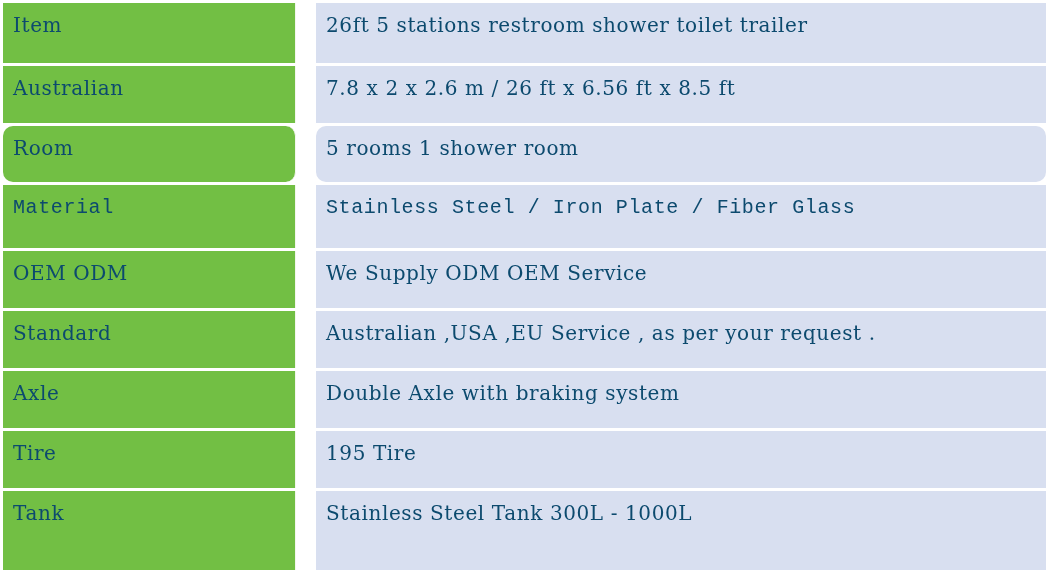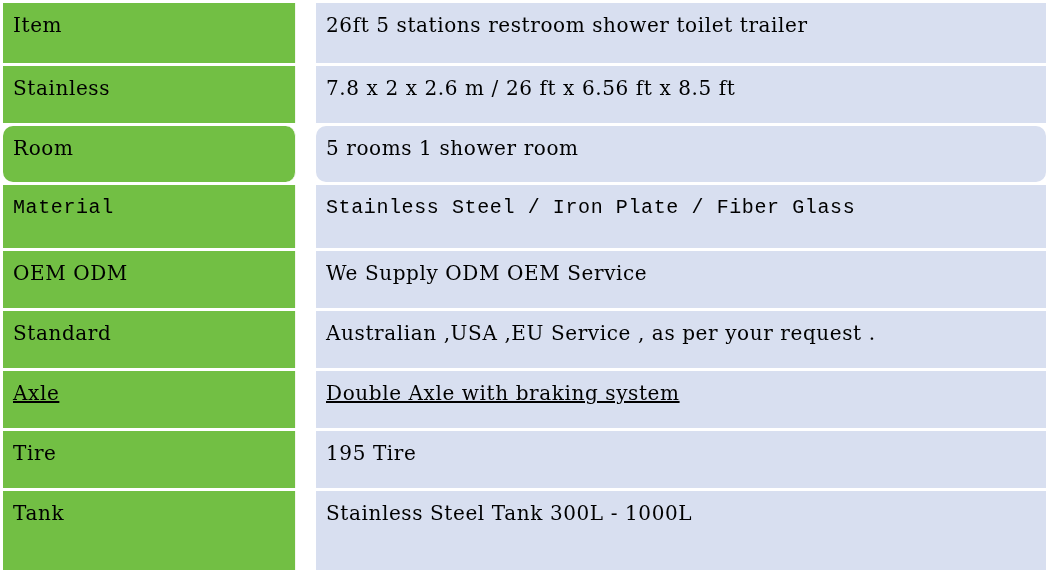--- a/index.html
+++ b/index.html
@@ -36,21 +36,21 @@
   }
 
   .cell {
     box-sizing: border-box;
     display: block;
     overflow: hidden;
     white-space: nowrap;
     font-size: 20px;
     line-height: 1.15;
     letter-spacing: 0.6px;
-    color: #000000;
+    color: #0c4a6e;
     padding-top: 11px;
     padding-bottom: 2px;
   }
 
   .cell-label {
     flex: 0 0 293px;
     width: 293px;
     background: #72bf44;
     padding-left: 10px;
     padding-right: 6px;
@@ -65,36 +65,36 @@
     padding-right: 8px;
   }
 
   
   .r0 .cell { height: 60px; }
   .r1 .cell { height: 57px; }
   .r2 .cell { height: 56px; border-radius: 10px; }
   .r3 .cell { height: 63px; font-family: Liberation Mono, monospace; }
   .r4 .cell { height: 57px; }
   .r5 .cell { height: 57px; }
-  .r6 .cell { height: 57px; text-decoration: underline; }
+  .r6 .cell { height: 57px; }
   .r7 .cell { height: 57px; }
   .r8 .cell { height: 79px; }
 </style>
 </head>
 <body>
 
 <div id="spec-table">
 
   <div class="spec-row r0">
     <div class="cell cell-label">Item</div>
     <div class="cell cell-value">26ft 5 stations restroom shower toilet trailer</div>
   </div>
 
   <div class="spec-row r1">
-    <div class="cell cell-label">Stainless</div>
+    <div class="cell cell-label">Australian</div>
     <div class="cell cell-value">7.8 x 2 x 2.6 m / 26 ft x 6.56 ft x 8.5 ft</div>
   </div>
 
   <div class="spec-row r2">
     <div class="cell cell-label">Room</div>
     <div class="cell cell-value">5 rooms 1 shower room</div>
   </div>
 
   <div class="spec-row r3">
     <div class="cell cell-label">Material</div>

